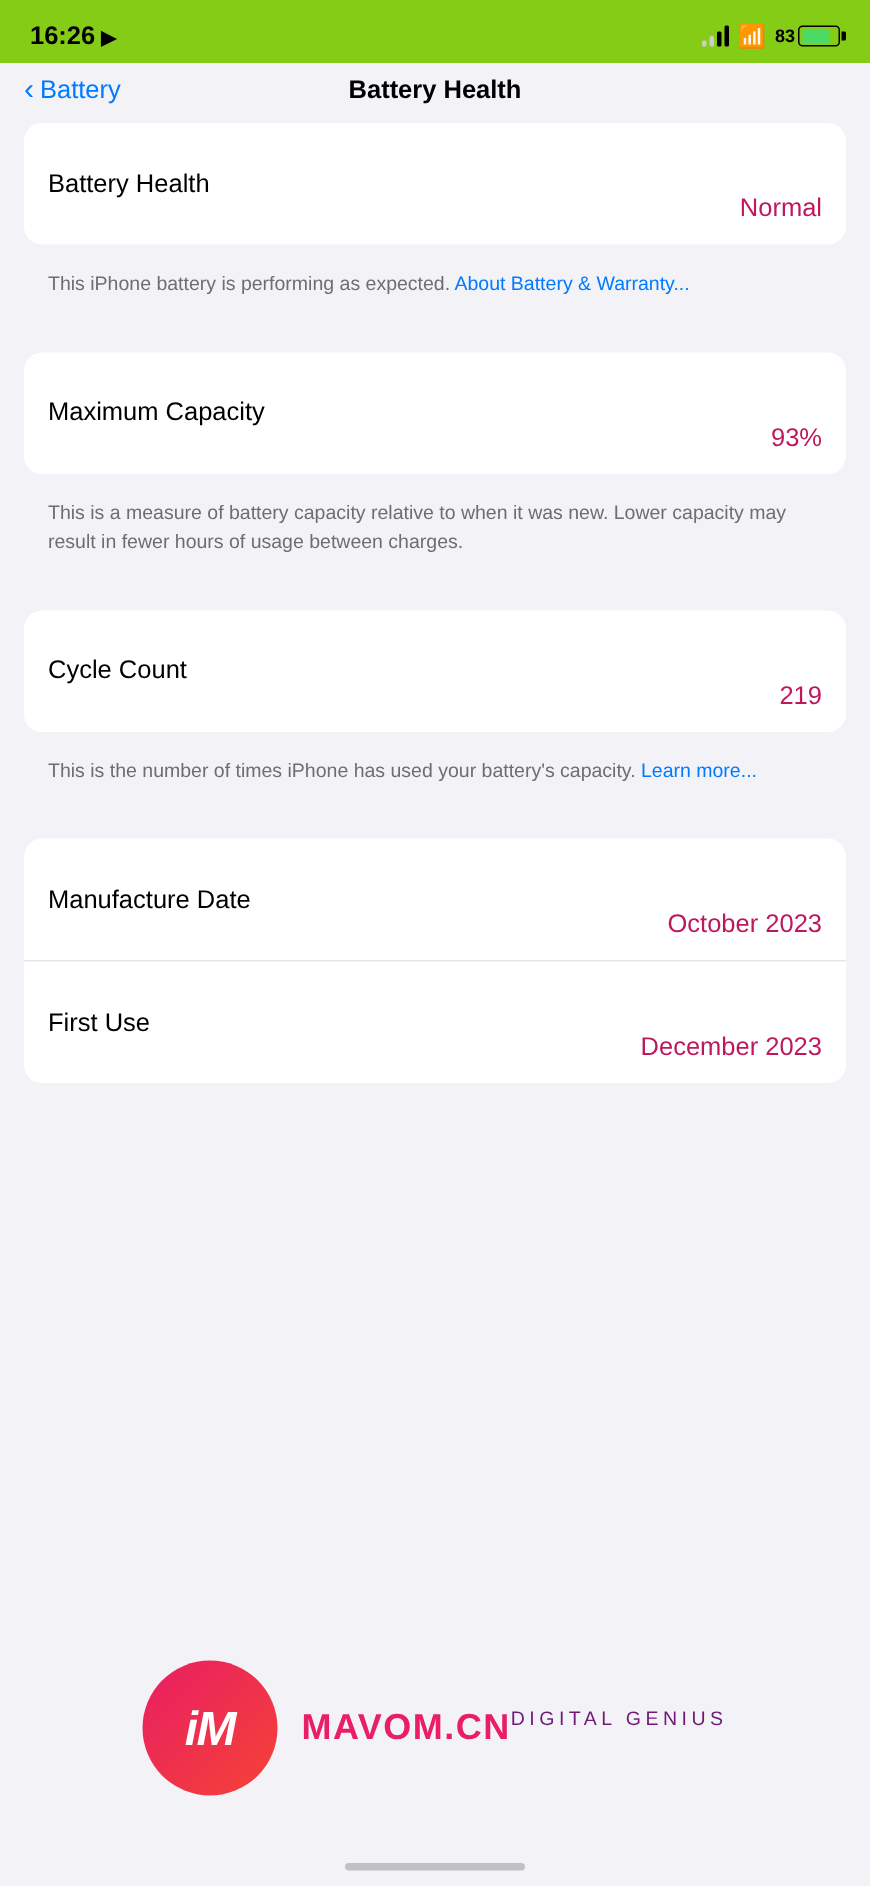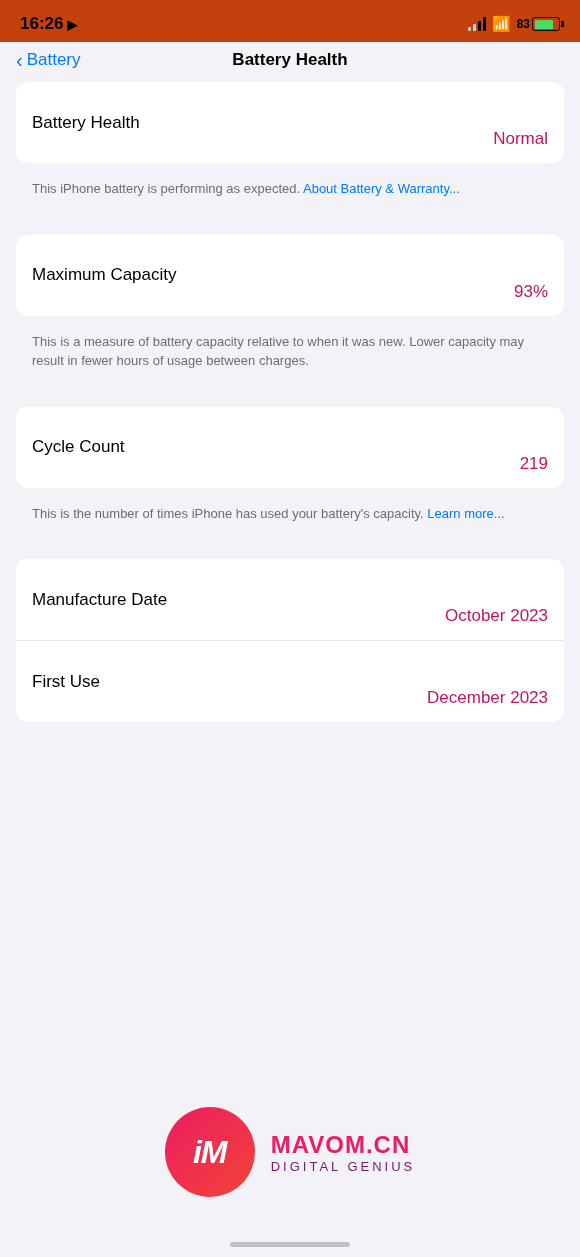--- a/index.html
+++ b/index.html
@@ -13,21 +13,21 @@
       position: relative;
       overflow-x: hidden;
     }
 
     
     .status-bar {
       display: flex;
       justify-content: space-between;
       align-items: center;
       padding: 14px 20px 8px 20px;
-      background: #c2410c;
+      background: #84cc16;
     }
     .status-time {
       font-size: 17px;
       font-weight: 600;
       color: #000;
       display: flex;
       align-items: center;
       gap: 4px;
     }
     .status-icons {
@@ -191,21 +191,21 @@
       font-style: italic;
     }
     .watermark-logo-text {
       font-size: 32px;
       font-weight: 700;
       color: #fff;
       letter-spacing: -1px;
     }
     .watermark-text {
       display: flex;
-      flex-direction: column;
+      flex-direction: row;
     }
     .watermark-domain {
       font-size: 24px;
       font-weight: 700;
       color: #e91e63;
       letter-spacing: 1px;
     }
     .watermark-subtitle {
       font-size: 13px;
       color: #701a75;

